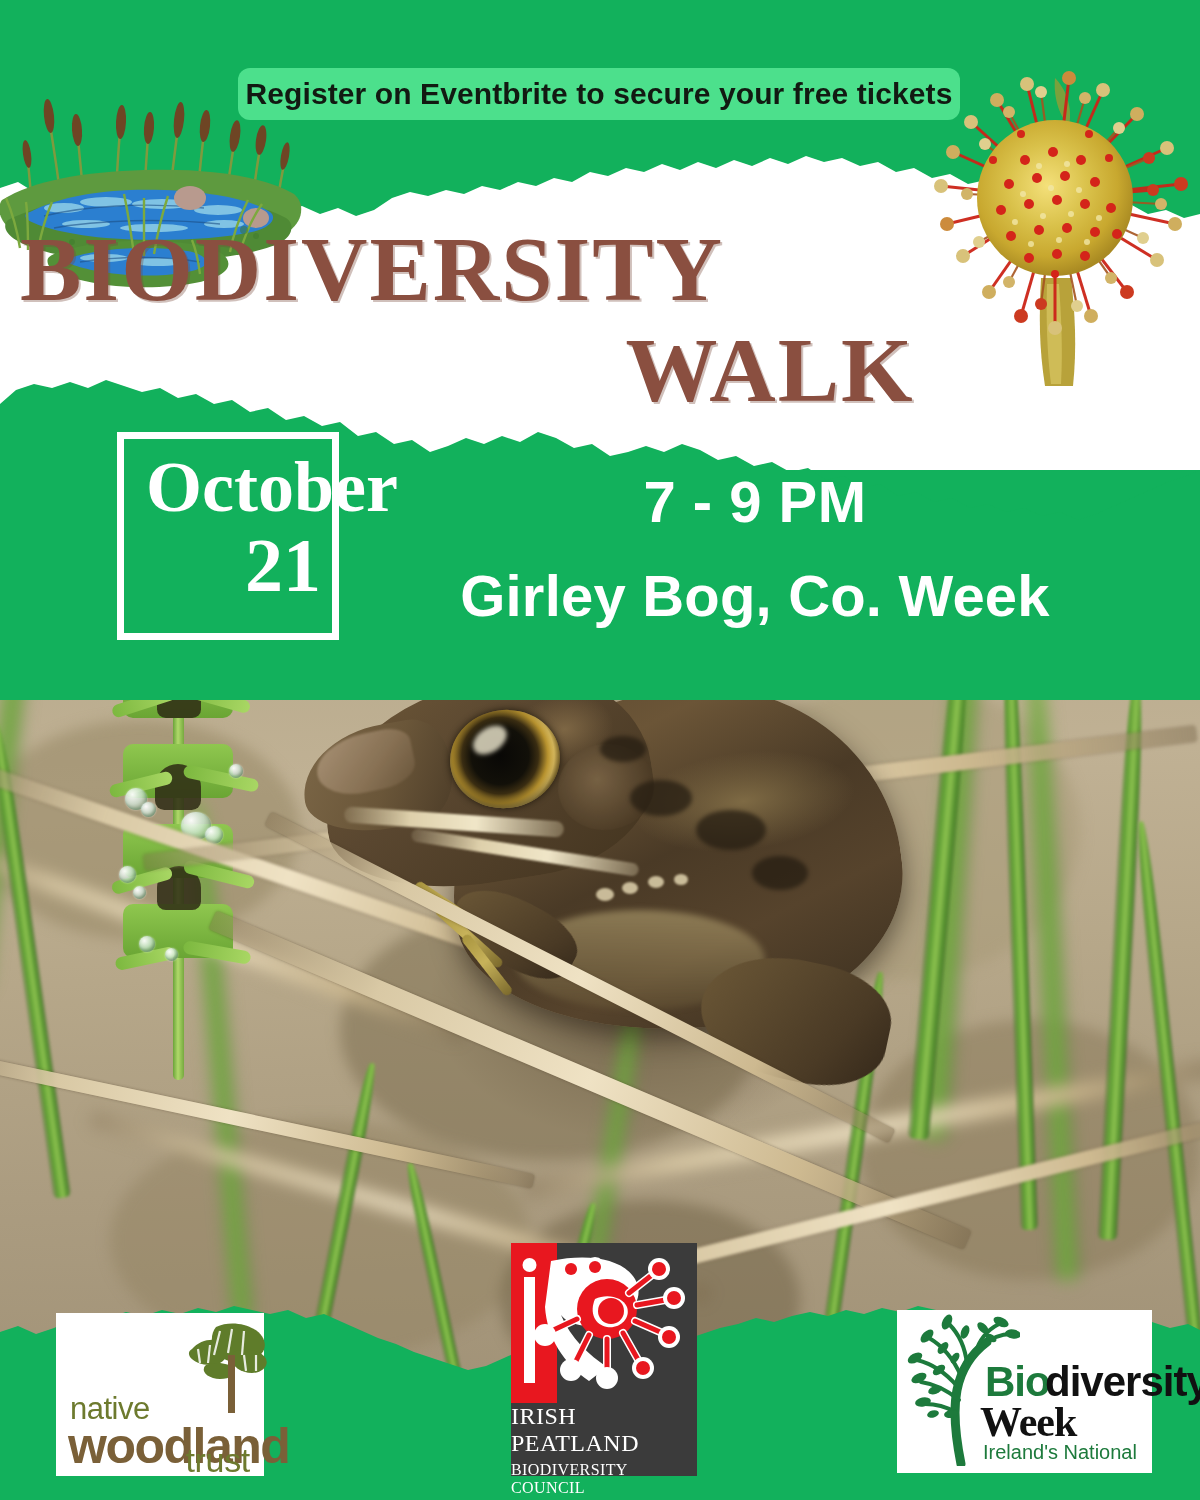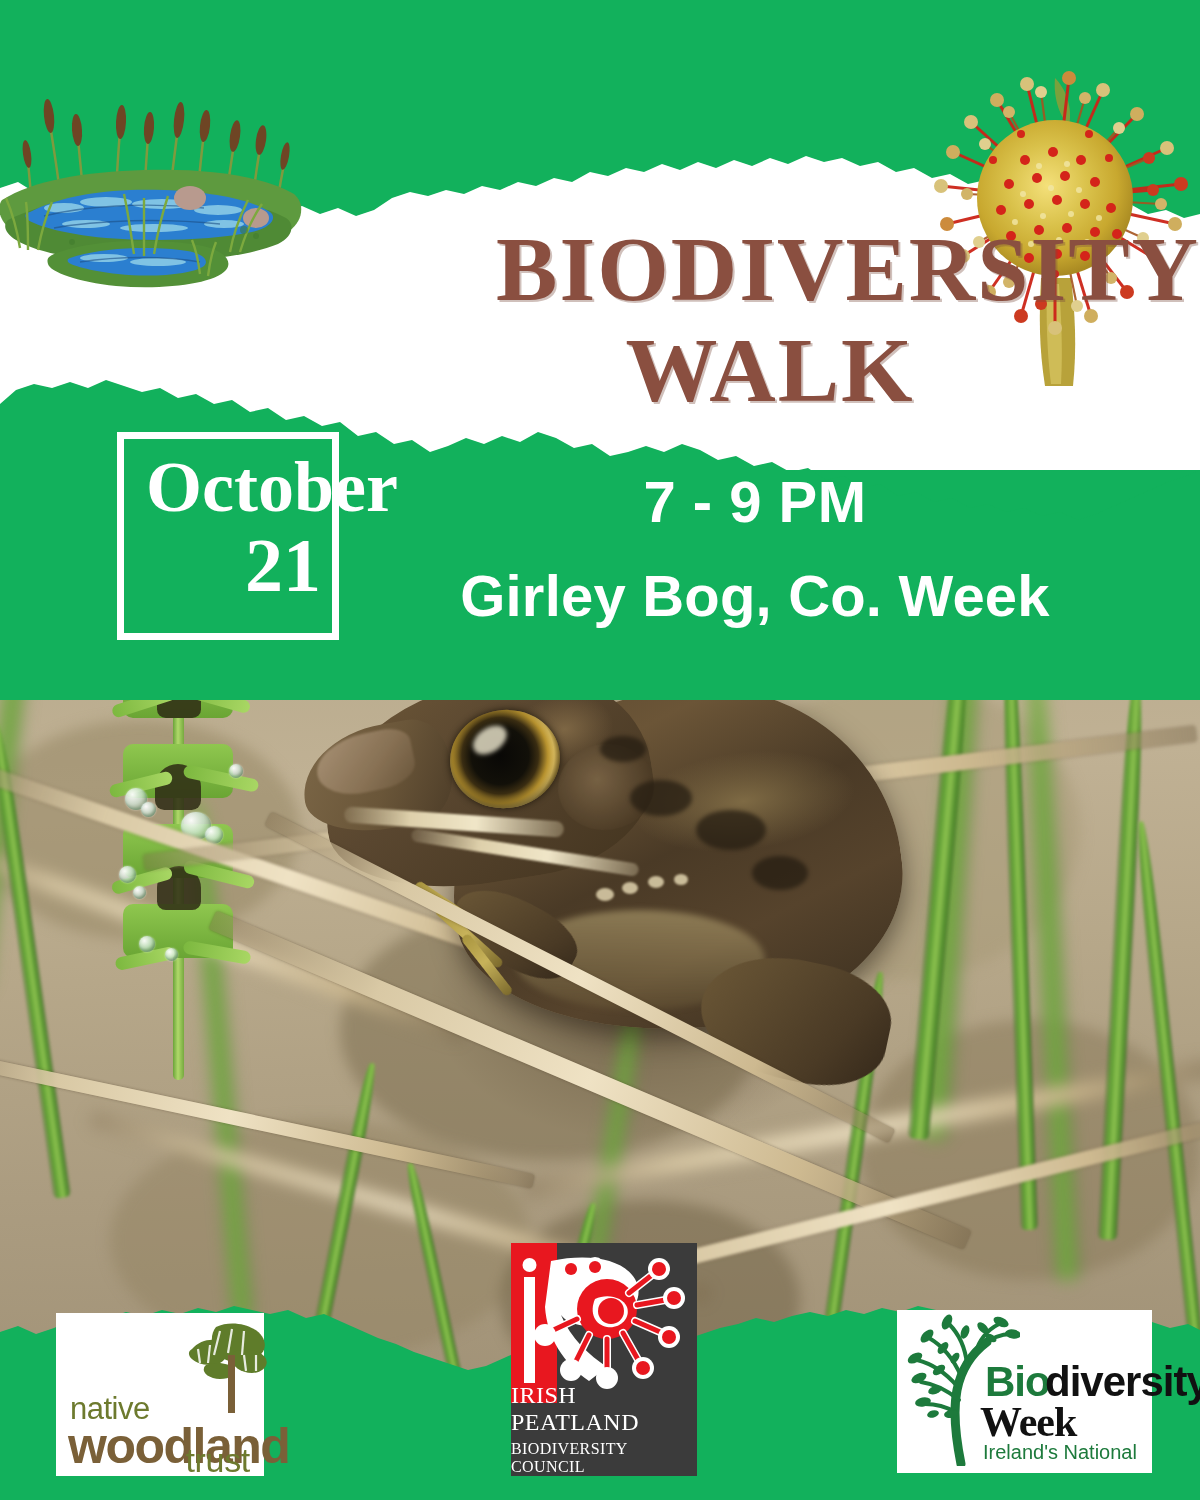--- a/index.html
+++ b/index.html
@@ -158,22 +158,22 @@
     font-size:30px;font-weight:700;color:#121a12;letter-spacing:.1px;
     font-family:"Liberation Sans", sans-serif;
   }
 
   .title{
     position:absolute;left:0;top:226px;width:1200px;z-index:9;
     font-family:"Liberation Serif", serif;
     color:#8A4F40;font-weight:700;line-height:.95;
     text-shadow:2px 2px 0 rgba(120,74,60,.35);
   }
-  .title .l1{display:block;font-size:92px;letter-spacing:2px;text-align:right;
-    }
+  .title .l1{display:block;font-size:92px;letter-spacing:2px;text-align:left;
+    padding-left:20px;}
   .title .l2{display:block;font-size:92px;letter-spacing:2px;text-align:center;
     padding-left:340px;margin-top:14px;}
 
   .datebox{
     position:absolute;left:117px;top:432px;width:222px;height:208px;
     border:7px solid #fff;z-index:9;
   }
   .datebox .month{
     position:absolute;left:22px;top:12px;
     font-family:"Liberation Serif", serif;font-weight:700;
@@ -201,21 +201,21 @@
   .nwt-native{position:absolute;left:14px;top:78px;font-size:31px;color:#6d7a2e;
     font-family:"Liberation Sans",sans-serif;font-weight:400;letter-spacing:-.5px;}
   .nwt-woodland{position:absolute;left:12px;top:104px;font-size:50px;color:#7a6038;
     font-family:"Liberation Sans",sans-serif;font-weight:700;letter-spacing:-1.5px;}
   .nwt-trust{position:absolute;right:14px;top:128px;font-size:34px;color:#6d7a2e;
     font-family:"Liberation Sans",sans-serif;letter-spacing:-.3px;}
 
   .logo-ipcc{left:511px;top:1243px;width:186px;height:233px;background:transparent;}
   .ipcc-art{position:absolute;left:0;top:0;width:186px;height:160px;}
   .ipcc-caption{position:absolute;left:0;top:160px;width:186px;height:73px;background:#3b3b3b;
-    display:flex;flex-direction:column;align-items:center;justify-content:flex-end;}
+    display:flex;flex-direction:column;align-items:center;justify-content:space-between;}
   .ipcc-caption .c1{font-family:"Liberation Serif",serif;color:#fff;font-size:24px;letter-spacing:.5px;}
   .ipcc-caption .c2{font-family:"Liberation Serif",serif;color:#fff;font-size:16px;letter-spacing:.4px;margin-top:4px;}
 
   .logo-bw{left:897px;top:1310px;width:255px;height:163px;}
   .bw-tree{position:absolute;left:-2px;top:4px;width:125px;height:152px;}
   .bw-bio{position:absolute;left:88px;top:48px;font-size:42px;font-weight:700;color:#1d7a3c;
     font-family:"Liberation Sans",sans-serif;letter-spacing:-1px;}
   .bw-div{position:absolute;left:148px;top:48px;font-size:42px;font-weight:700;color:#111;
     font-family:"Liberation Sans",sans-serif;letter-spacing:-1px;}
   .bw-week{position:absolute;left:83px;top:88px;font-size:42px;font-weight:700;color:#111;
@@ -573,20 +573,23 @@
         L448,86 L466,78 L484,84 L502,76 L520,82 L538,72 L556,78 L574,88
         L592,84 L610,96 L628,92 L646,86 L664,92 L682,84 L700,90 L718,100
         L736,96 L754,106 L772,102 L790,112 L808,108 L826,120 L844,116
         L862,128 L880,124 L898,136 L916,132 L934,142 L952,138 L970,148
         L988,144 L1006,152 L1024,148 L1042,156 L1060,152 L1078,160
         L1096,154 L1114,146 L1132,138 L1150,130 L1168,122 L1186,116
         L1200,110 L1200,340 L0,340 Z"></path>
     </svg>
   </div>
 
+  <div class="eventbrite-pill">
+    <span>Register on Eventbrite to secure your free tickets</span>
+  </div>
 
   <div class="title">
     <span class="l1">BIODIVERSITY</span>
     <span class="l2">WALK</span>
   </div>
 
   <div class="datebox">
     <span class="month">October</span>
     <span class="day">21</span>
   </div>

